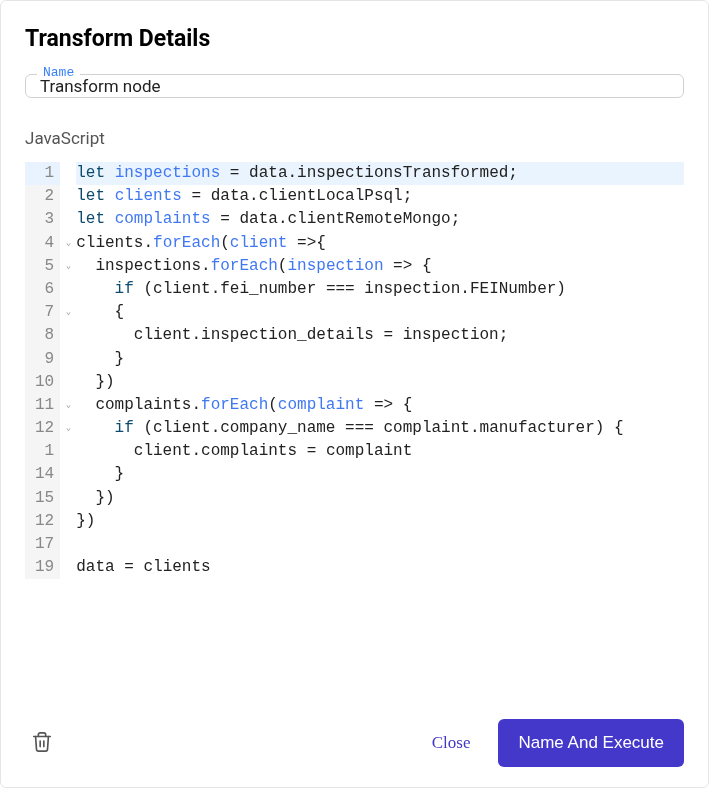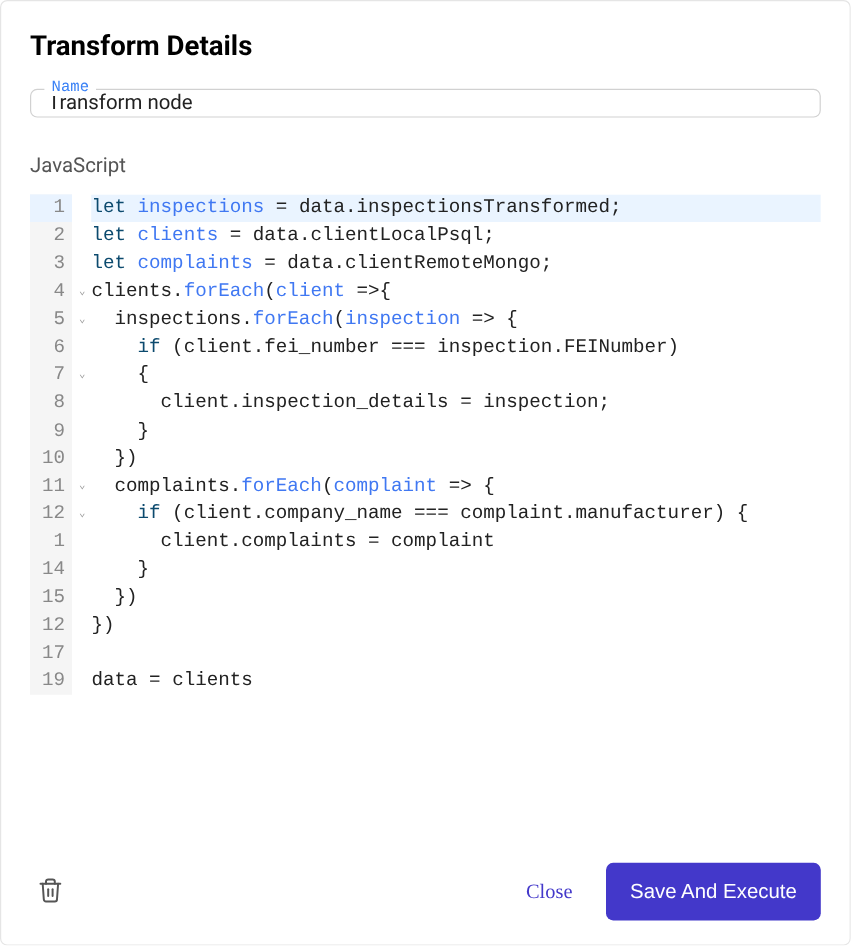--- a/index.html
+++ b/index.html
@@ -211,16 +211,16 @@
       <svg width="22" height="24" viewBox="0 0 24 24" fill="none" stroke="currentColor" stroke-width="1.8" stroke-linecap="round" stroke-linejoin="round">
         <polyline points="3 6 5 6 21 6"></polyline>
         <path d="M19 6l-1 14a2 2 0 0 1-2 2H8a2 2 0 0 1-2-2L5 6"></path>
         <path d="M8 6V4a2 2 0 0 1 2-2h4a2 2 0 0 1 2 2v2"></path>
         <line x1="10" y1="11" x2="10" y2="17"></line>
         <line x1="14" y1="11" x2="14" y2="17"></line>
       </svg>
     </button>
     <div class="footer-spacer"></div>
     <button class="close-btn">Close</button>
-    <button class="save-btn">Save And Execute</button>
+    <button class="save-btn">Name And Execute</button>
   </div>
 
 </div>
 
 </body></html>

